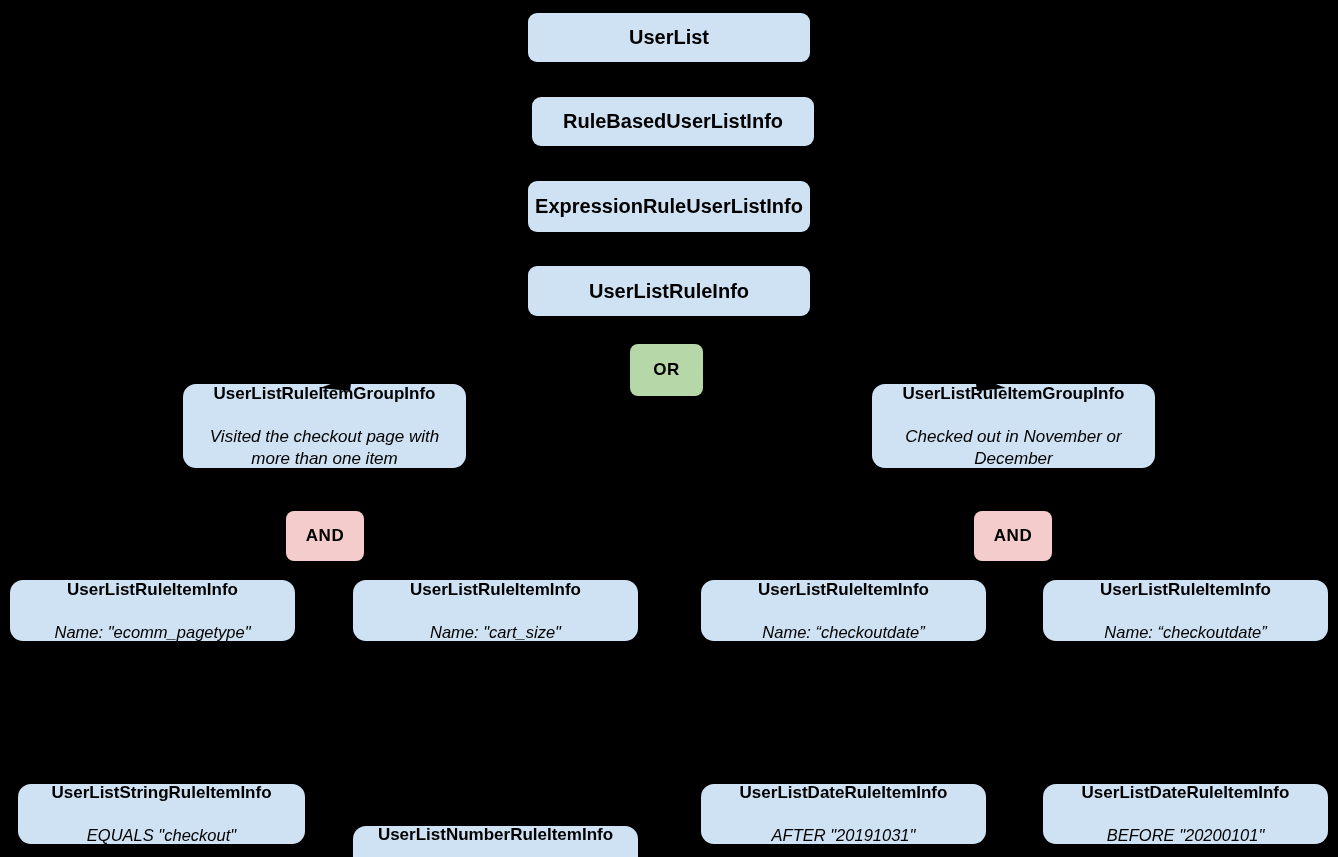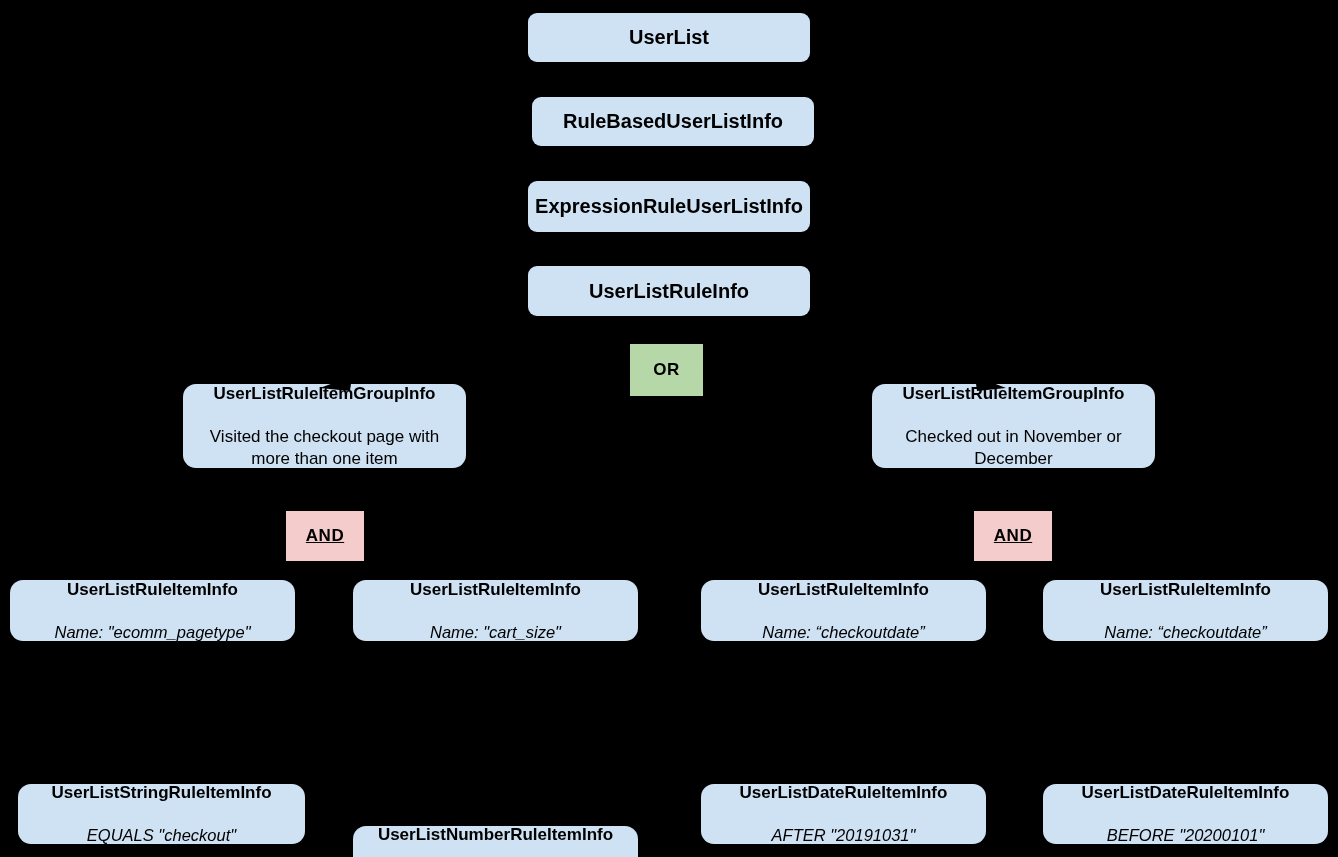--- a/index.html
+++ b/index.html
@@ -22,27 +22,27 @@
     display: flex;
     flex-direction: column;
     align-items: center;
     justify-content: center;
     text-align: center;
     line-height: 1.25;
     z-index: 2;
   }
   .blue  { background: #cfe2f3; }
   .green { background: #b6d7a8; }
-  .pink  { background: #f4cccc; text-decoration: underline; }
+  .pink  { background: #f4cccc; }
   .r8  { border-radius: 9px; text-align: right; }
   .r12 { border-radius: 13px; gap: 22px; }
-  .sq  { border-radius: 0; }
+  .sq  { border-radius: 8px; }
   .title-lg { font-weight: bold; font-size: 20px; }
   .title    { font-weight: bold; font-size: 17px; }
-  .subtitle { font-size: 17px; padding: 0 10px; }
+  .subtitle { font-style: italic; font-size: 17px; padding: 0 10px; }
   .subtitle-sm { font-style: italic; font-size: 16.5px; }
   .op-label { font-weight: bold; font-size: 17px; letter-spacing: 0.5px; }
   .overlay {
     position: absolute;
     left: 0; top: 0;
     width: 1338px; height: 857px;
     z-index: 5;
     pointer-events: none;
   }
 </style>

